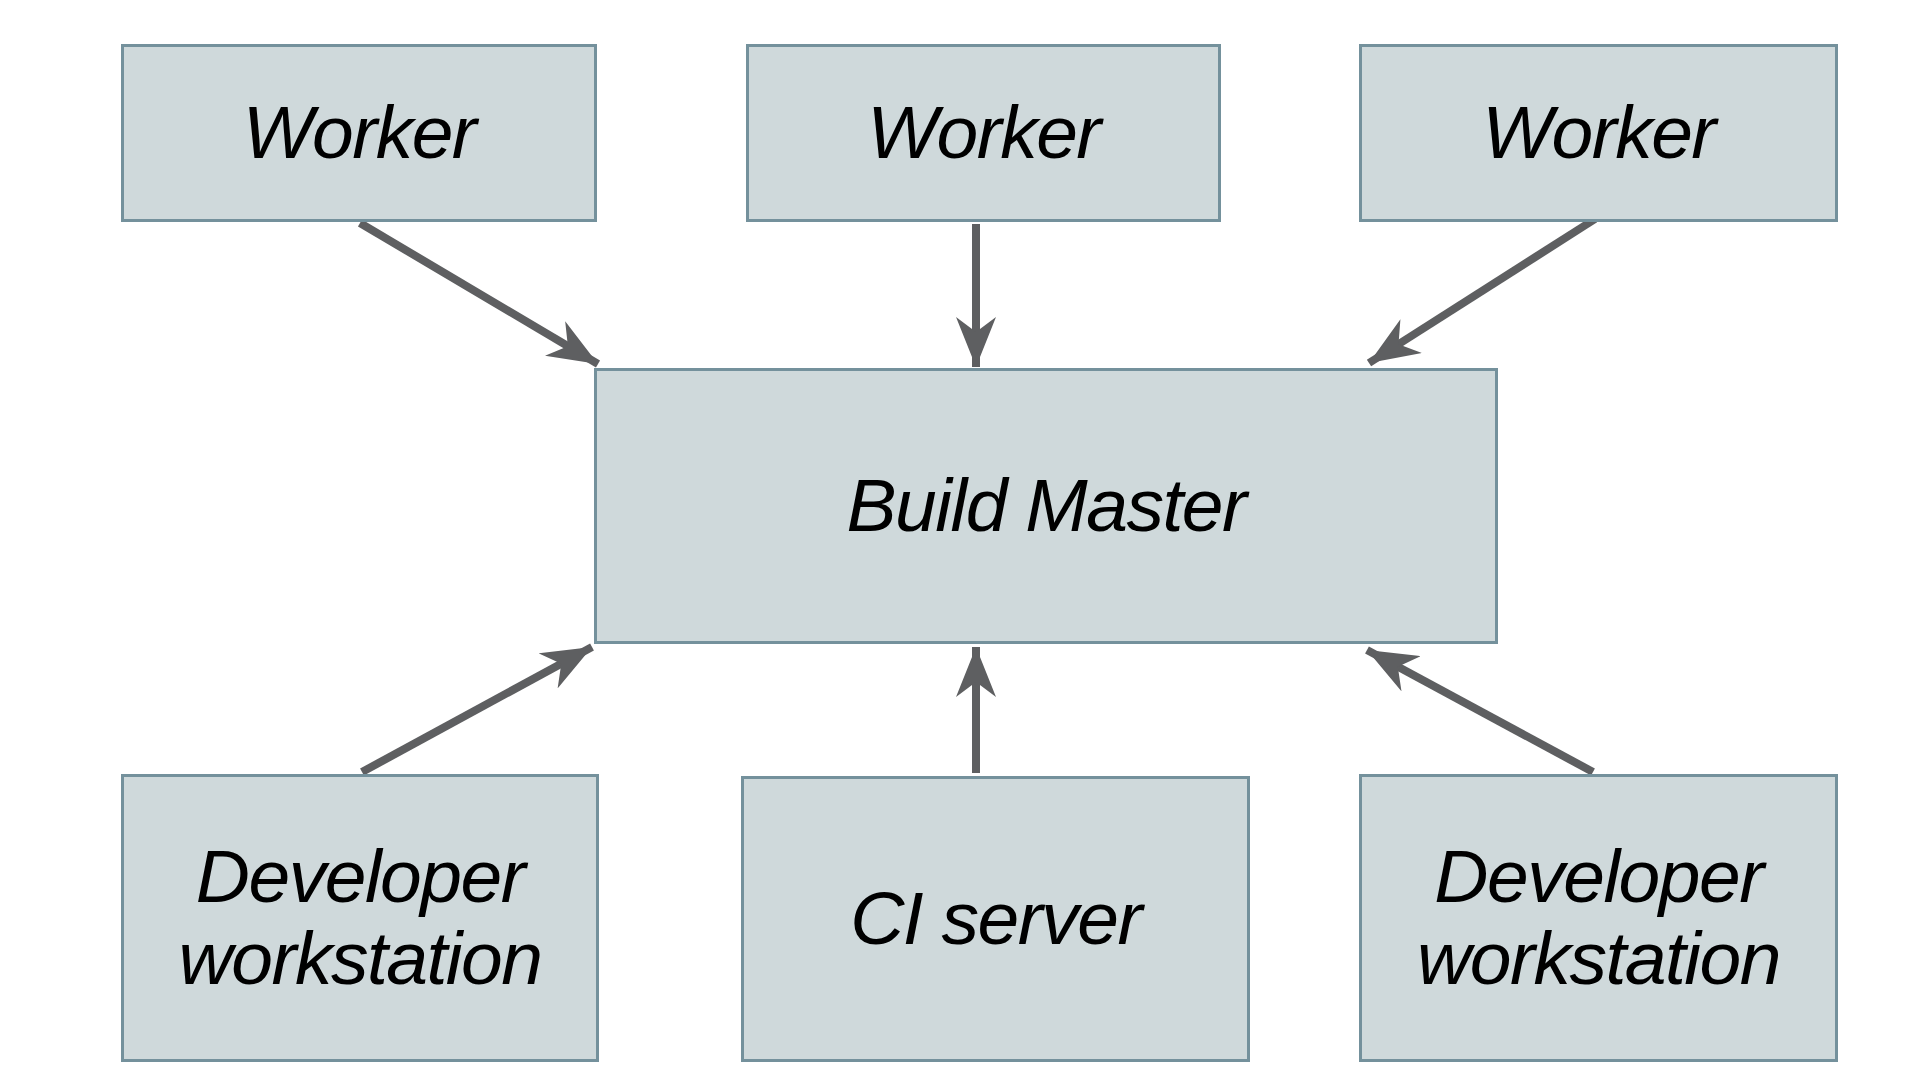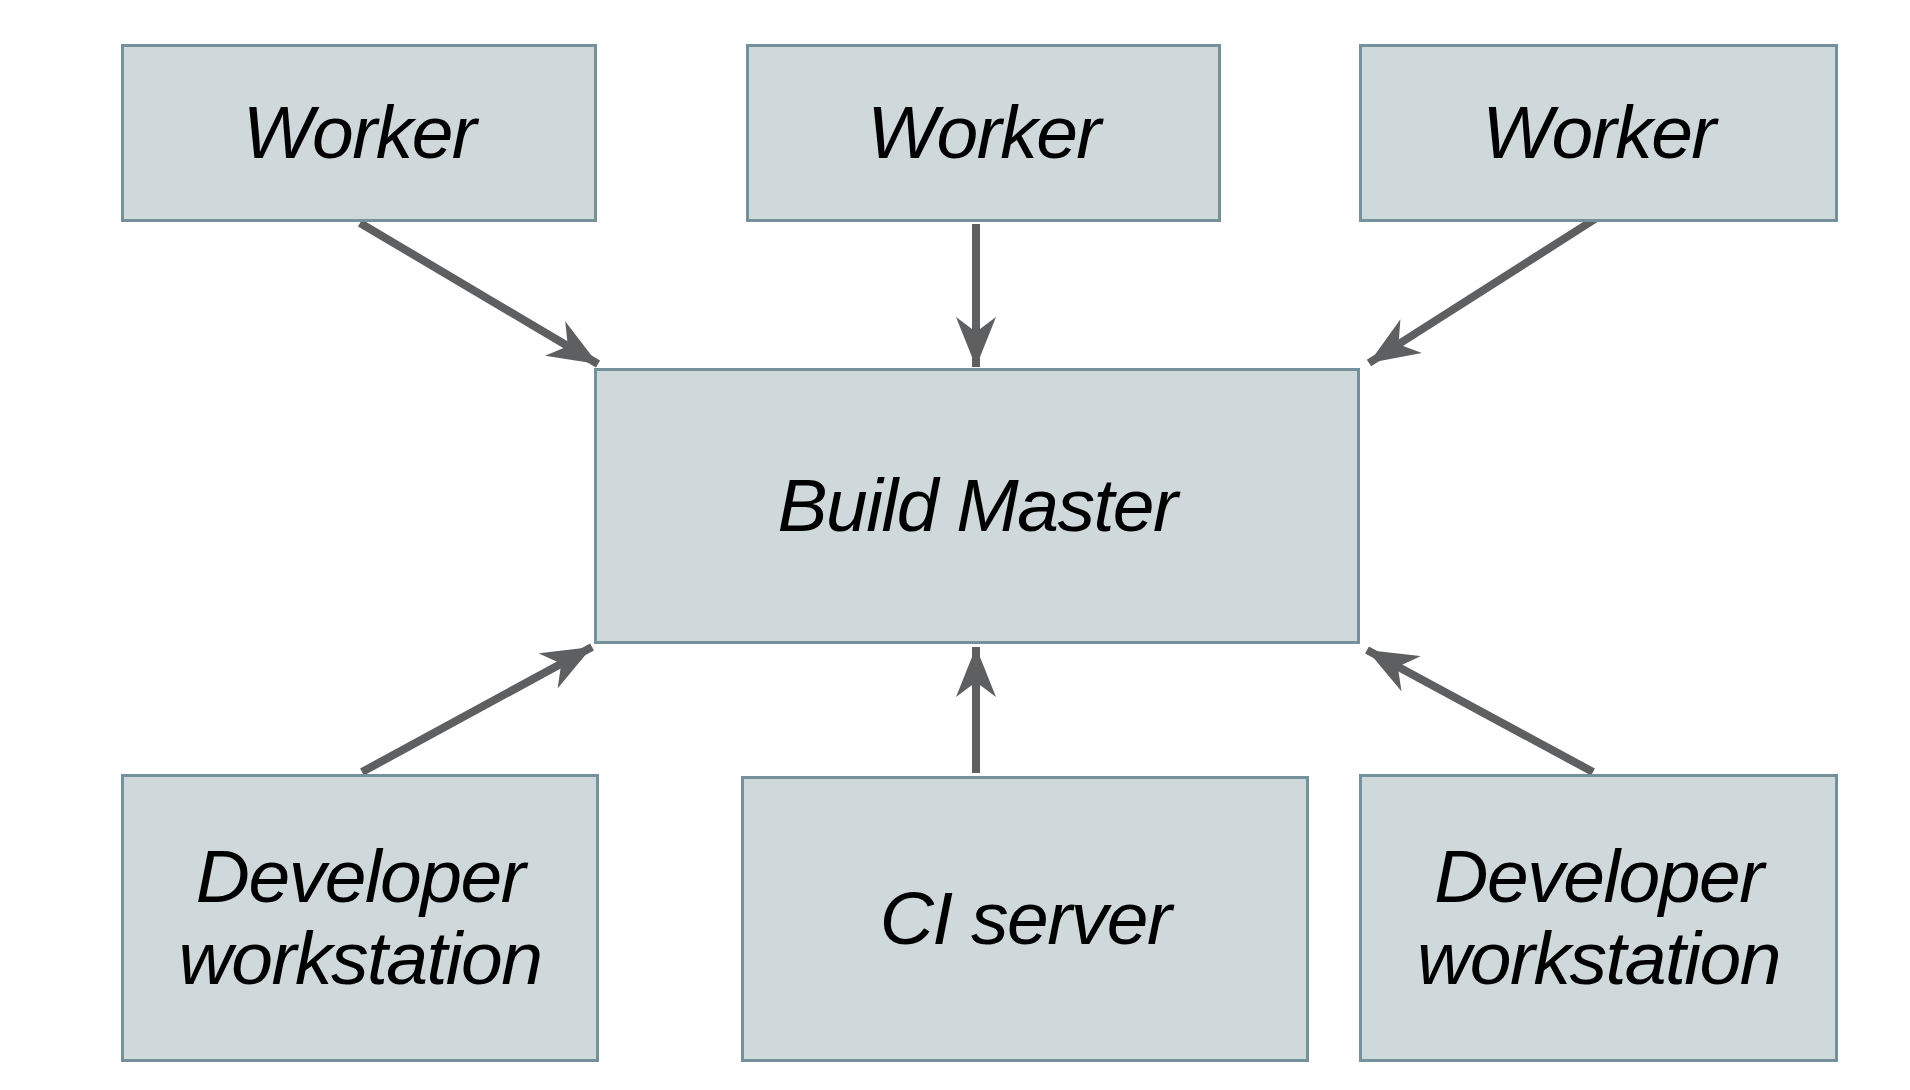--- a/index.html
+++ b/index.html
@@ -64,28 +64,28 @@
   <div id="node-layer">
       <div class="node" style="left: 121px; top: 44px; width: 476px; height: 178px; background: rgb(207, 217, 219); border-color: rgb(116, 145, 156); border-width: 3px; color: rgb(0, 0, 0); font-size: 75px;">
         <span class="label">Worker</span>
       </div>
       <div class="node" style="left: 746px; top: 44px; width: 475px; height: 178px; background: rgb(207, 217, 219); border-color: rgb(116, 145, 156); border-width: 3px; color: rgb(0, 0, 0); font-size: 75px;">
         <span class="label">Worker</span>
       </div>
       <div class="node" style="left: 1359px; top: 44px; width: 479px; height: 178px; background: rgb(207, 217, 219); border-color: rgb(116, 145, 156); border-width: 3px; color: rgb(0, 0, 0); font-size: 75px;">
         <span class="label">Worker</span>
       </div>
-      <div class="node" style="left: 594px; top: 368px; width: 766px; height: 276px; background: rgb(207, 217, 219); border-color: rgb(116, 145, 156); border-width: 3px; color: rgb(0, 0, 0); font-size: 75px;">
+      <div class="node" style="left: 594px; top: 368px; width: 904px; height: 276px; background: rgb(207, 217, 219); border-color: rgb(116, 145, 156); border-width: 3px; color: rgb(0, 0, 0); font-size: 75px;">
         <span class="label">Build Master</span>
       </div>
       <div class="node" style="left: 121px; top: 774px; width: 478px; height: 288px; background: rgb(207, 217, 219); border-color: rgb(116, 145, 156); border-width: 3px; color: rgb(0, 0, 0); font-size: 75px;">
         <span class="label">Developer
 workstation</span>
       </div>
-      <div class="node" style="left: 741px; top: 776px; width: 568px; height: 286px; background: rgb(207, 217, 219); border-color: rgb(116, 145, 156); border-width: 3px; color: rgb(0, 0, 0); font-size: 75px; justify-content: center;">
+      <div class="node" style="left: 741px; top: 776px; width: 509px; height: 286px; background: rgb(207, 217, 219); border-color: rgb(116, 145, 156); border-width: 3px; color: rgb(0, 0, 0); font-size: 75px; justify-content: center;">
         <span class="label">CI server</span>
       </div>
       <div class="node" style="left: 1359px; top: 774px; width: 479px; height: 288px; background: rgb(207, 217, 219); border-color: rgb(116, 145, 156); border-width: 3px; color: rgb(0, 0, 0); font-size: 75px;">
         <span class="label">Developer
 workstation</span>
       </div>
     </div>
 </div>
 
 </body></html>

